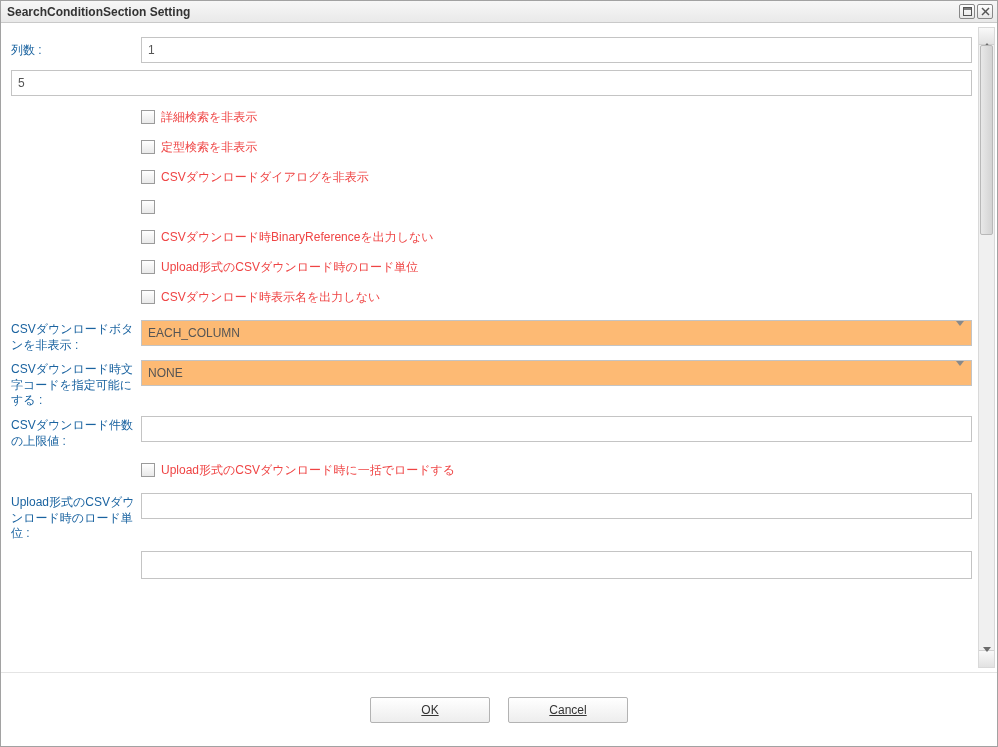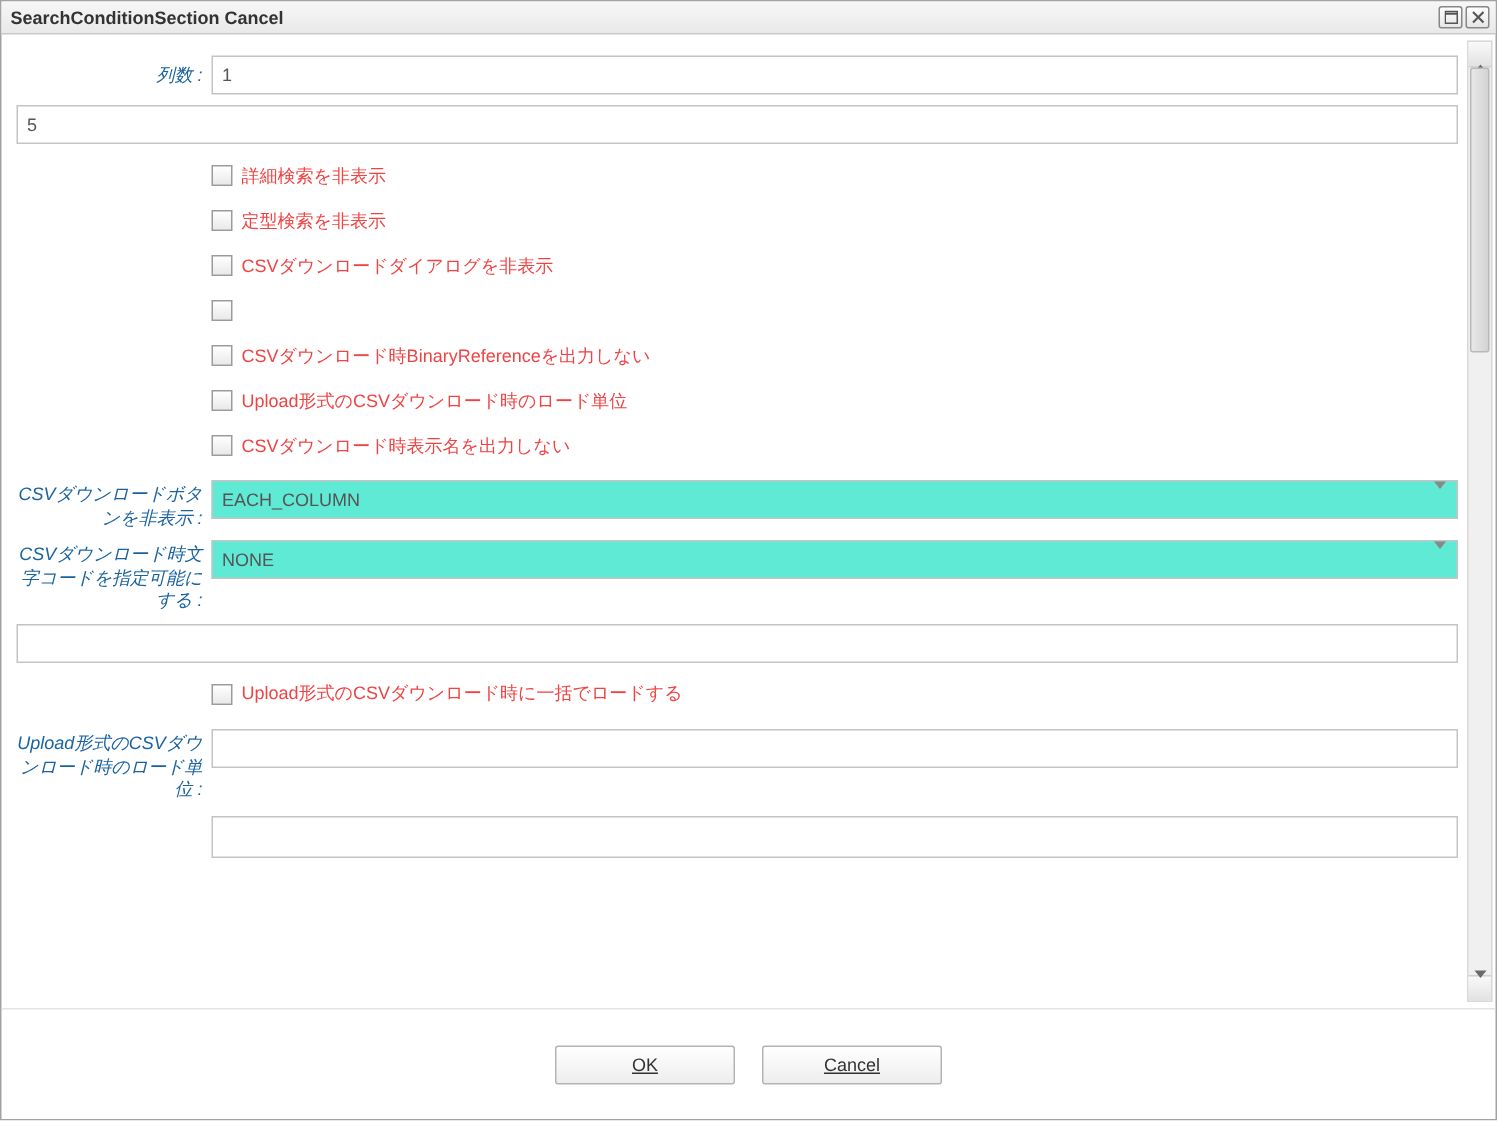--- a/index.html
+++ b/index.html
@@ -84,28 +84,27 @@
       border: 1px solid #b8b8b8;
       border-radius: 2px;
       cursor: pointer;
     }
     .form-row {
       display: flex;
       margin-bottom: 7px;
     }
     .form-label {
       width: 130px;
-      text-align: right;
+      text-align: left;
       padding-right: 6px;
       padding-top: 6px;
       color: #1a63a0;
       font-size: 12px;
       line-height: 1.3;
       flex-shrink: 0;
-      font-style: italic;
     }
     .form-label.multi { padding-top: 2px; }
     .form-control {
       flex: 1;
     }
     .text-input {
       width: 100%;
       height: 26px;
       border: 1px solid #c4c4c4;
       padding: 0 6px;
@@ -120,21 +119,21 @@
       height: 26px;
     }
     .select {
       width: 100%;
       height: 26px;
       border: 1px solid #c4c4c4;
       padding: 0 24px 0 6px;
       font-size: 12px;
       color: #555;
       font-family: inherit;
-      background: #5eead4;
+      background: #fdba74;
       appearance: none;
       -webkit-appearance: none;
       outline: none;
       cursor: pointer;
     }
     .select-chevron {
       position: absolute;
       right: 8px;
       top: 50%;
       transform: translateY(-50%);
@@ -187,21 +186,21 @@
     .tri-up { width: 0; height: 0; border-left: 4px solid transparent; border-right: 4px solid transparent; border-bottom: 5px solid #6b6b6b; }
     .tri-down { width: 0; height: 0; border-left: 4px solid transparent; border-right: 4px solid transparent; border-top: 5px solid #6b6b6b; }
     .tri-down-sm { width: 0; height: 0; border-left: 4px solid transparent; border-right: 4px solid transparent; border-top: 5px solid #888; }
   </style>
 </head>
 <body>
 
 <div class="window">
 
   <div class="titlebar">
-    <div class="titlebar-title">SearchConditionSection Cancel</div>
+    <div class="titlebar-title">SearchConditionSection Setting</div>
     <div class="titlebar-btn">
       <span>
         <svg viewBox="0 0 9 9">
             <rect x="0.5" y="0.5" width="8" height="8" fill="none" stroke="#555" stroke-width="1"></rect>
             <line x1="0.5" y1="2" x2="8.5" y2="2" stroke="#555" stroke-width="1.5"></line>
           </svg>
       </span>
     </div>
     <div class="titlebar-btn">
       <span>
@@ -280,20 +279,21 @@
           <div class="select-wrapper">
             <select class="select">
               <option>NONE</option>
             </select>
             <span class="select-chevron"><span class="tri-down-sm"></span></span>
           </div>
         </div>
       </div>
 
       <div class="form-row">
+        <div class="form-label multi">CSVダウンロード件数の上限値 :</div>
         <div class="form-control">
           <input class="text-input" value="" style="">
         </div>
       </div>
 
       <div class="form-row">
         <div class="form-label"></div>
         <div class="form-control">
           <div class="checkbox-row">
             <div class="checkbox"></div>

